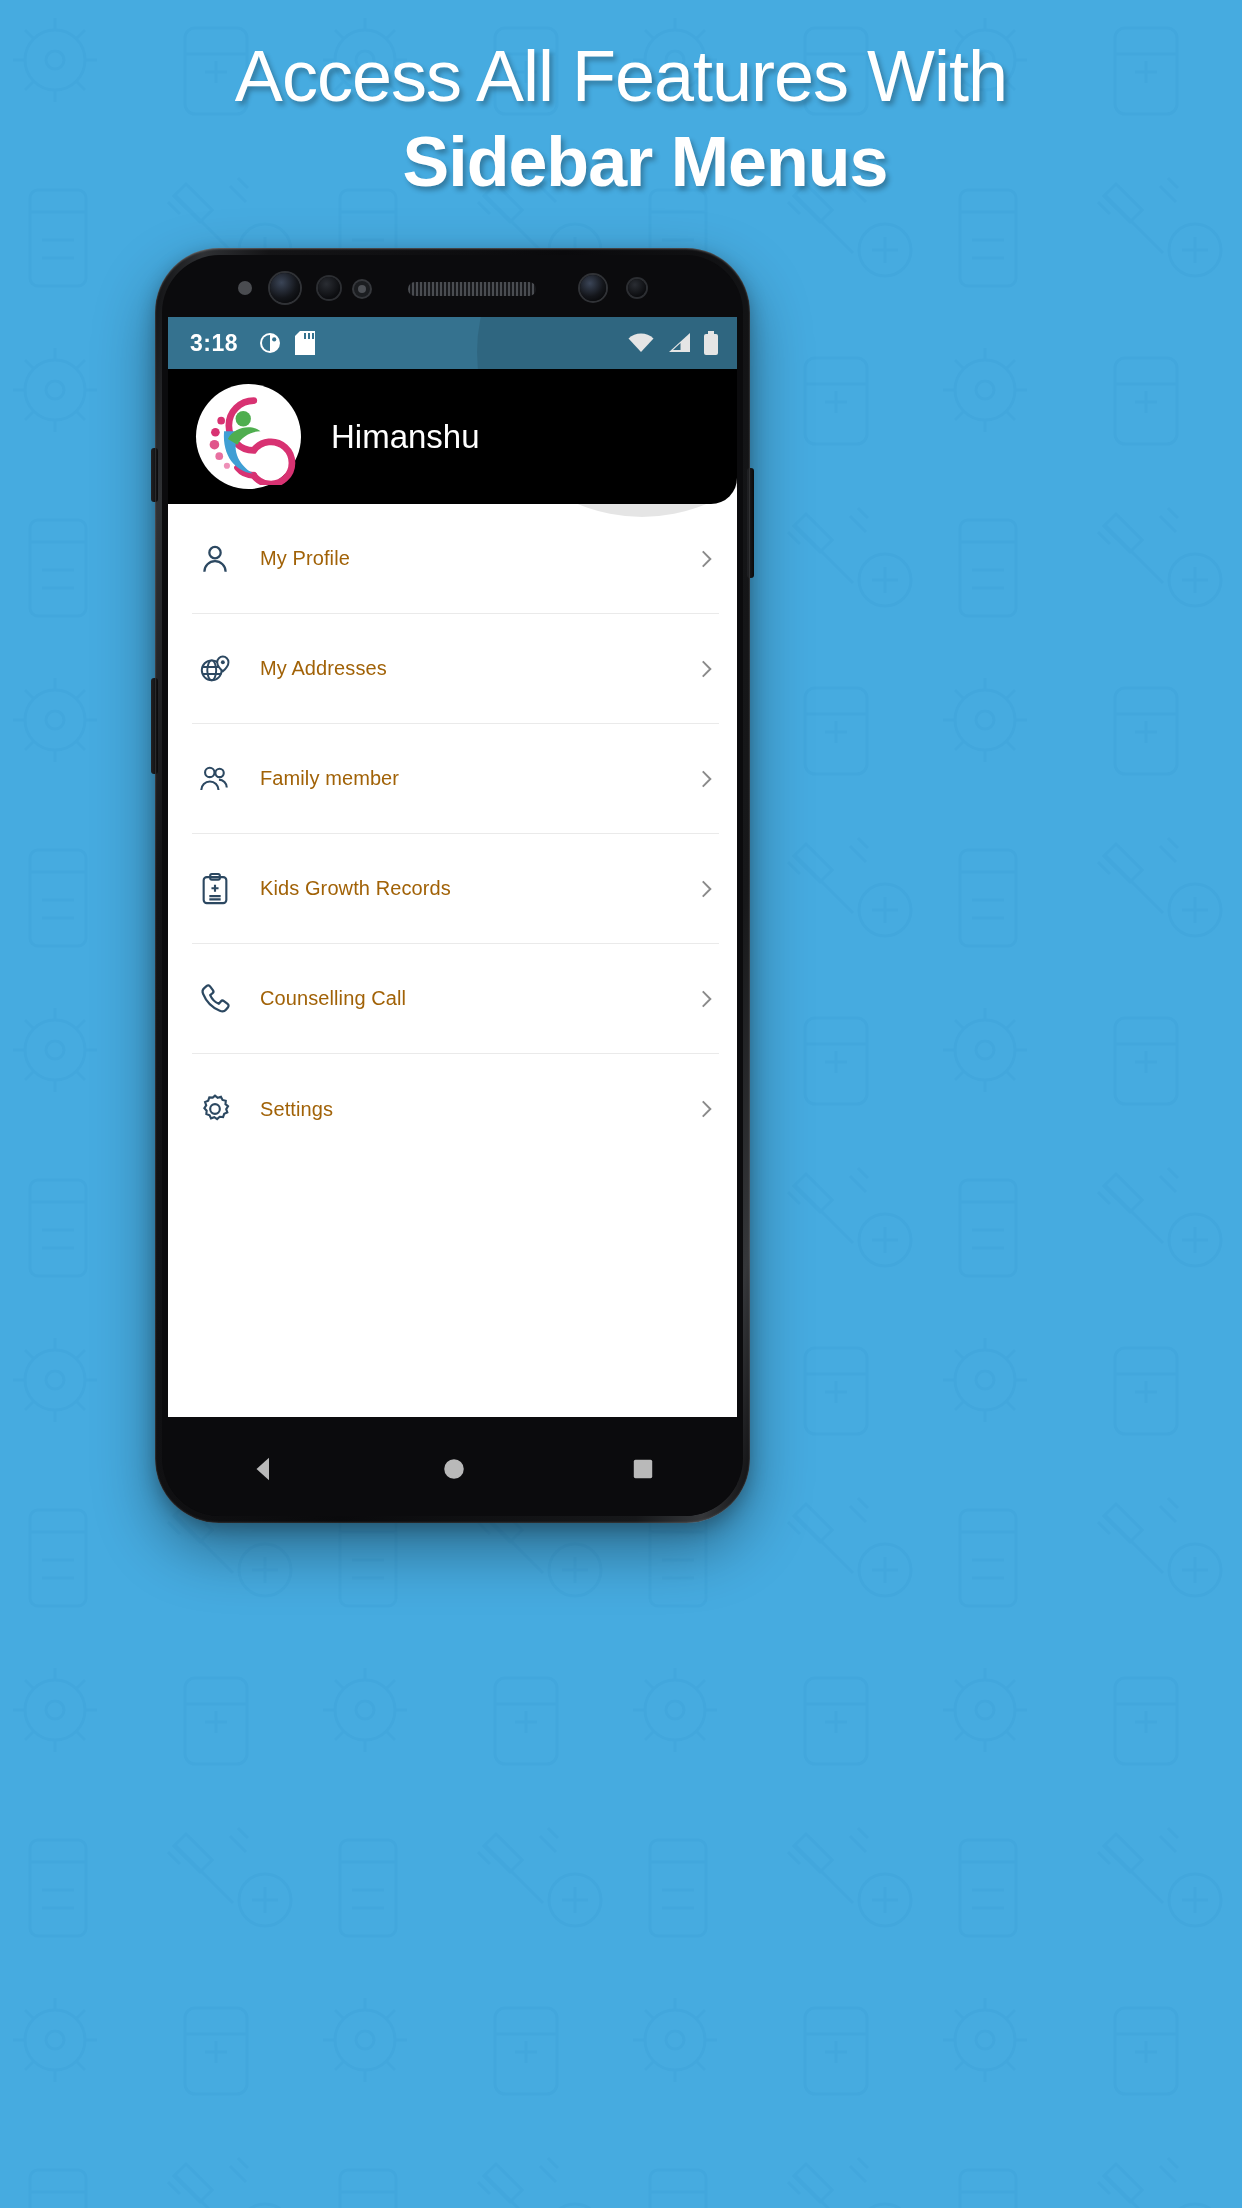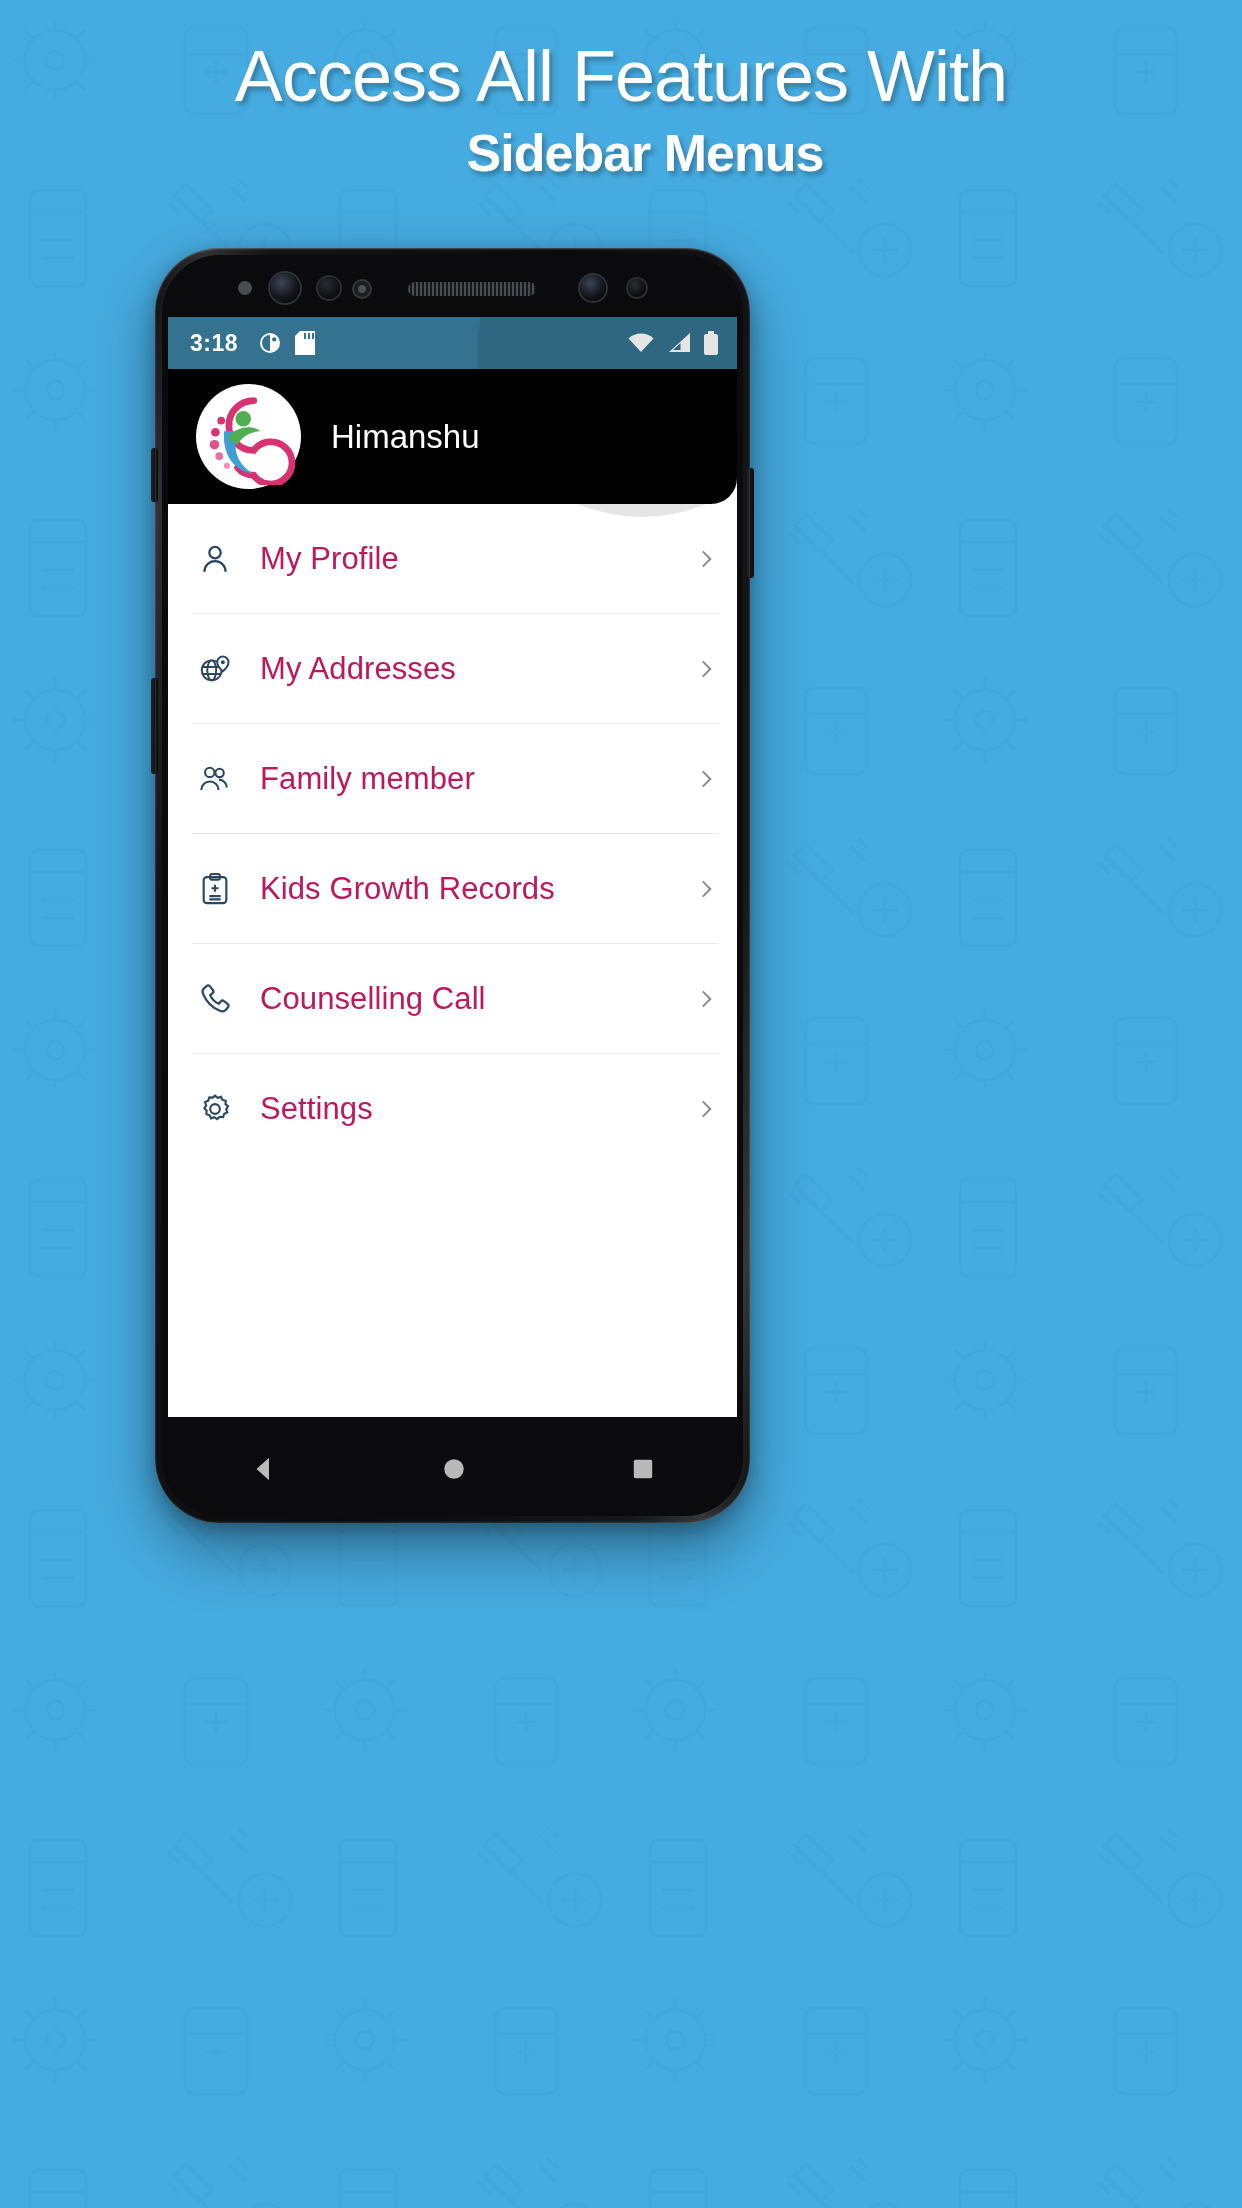--- a/index.html
+++ b/index.html
@@ -15,21 +15,21 @@
   #bg-pattern { position:absolute; inset:0; opacity:.30; }
 
   
   .headline {
     position:absolute; top:40px; left:0; width:1242px;
     text-align:center; color:#fff; z-index:5;
     text-shadow: 3px 4px 5px rgba(0,0,0,.28);
     line-height:1.02;
   }
   .headline .l1 { font-size:72px; font-weight:400; letter-spacing:-1px; display:block; }
-  .headline .l2 { font-size:52px; font-weight:700; letter-spacing:-1px; display:block; margin-top:14px;margin-left:48px; }
+  .headline .l2 { font-size:70px; font-weight:700; letter-spacing:-1px; display:block; margin-top:14px;margin-left:48px; }
 
   
   .phone {
     position:absolute; left:155px; top:248px;
     width:595px; height:1275px;
     border-radius:64px;
     background: linear-gradient(100deg,#0d0d0f 0%,#2f3134 6%,#141416 14%,#0a0a0c 50%,#17181a 86%,#35373a 94%,#0c0c0e 100%);
     box-shadow: 0 26px 60px rgba(0,0,0,.38), 0 6px 18px rgba(0,0,0,.25);
     padding:10px;
     z-index:4;
@@ -113,21 +113,21 @@
   
   .menu { background:#fff; padding:0 0 0 0; }
   .menu-item {
     display:flex; align-items:center;
     height:110px; margin:0 18px 0 24px;
     border-bottom:1.5px solid #EAEAEA;
     position:relative;
   }
   .menu-item:last-child { border-bottom:none; }
   .mi-icon { width:46px; flex:0 0 46px; display:flex; align-items:center; justify-content:center; color:#2C4861; }
-  .mi-label { font-size:31px; color:#be185d; margin-left:22px; letter-spacing:.1px; }
+  .mi-label { font-size:20px; color:#a16207; margin-left:22px; letter-spacing:.1px; }
   .mi-chev { margin-left:auto; color:#8a8a8a; display:flex; align-items:center; }
 
   
   .navbar {
     position:absolute; bottom:0; left:6px; width:569px; height:90px;
     background:#0b0b0d; display:flex; align-items:center; justify-content:space-around;
     z-index:7;
   }
   .nav-glyph { color:#b9b9b9; }
 

